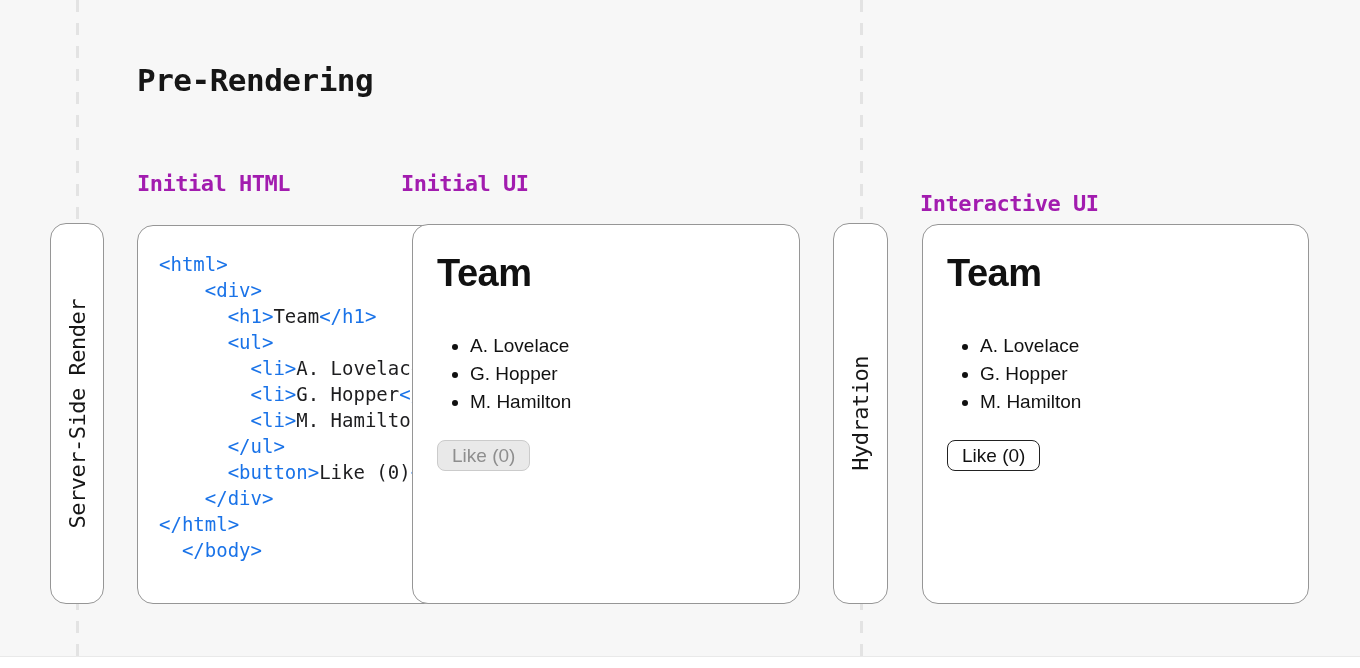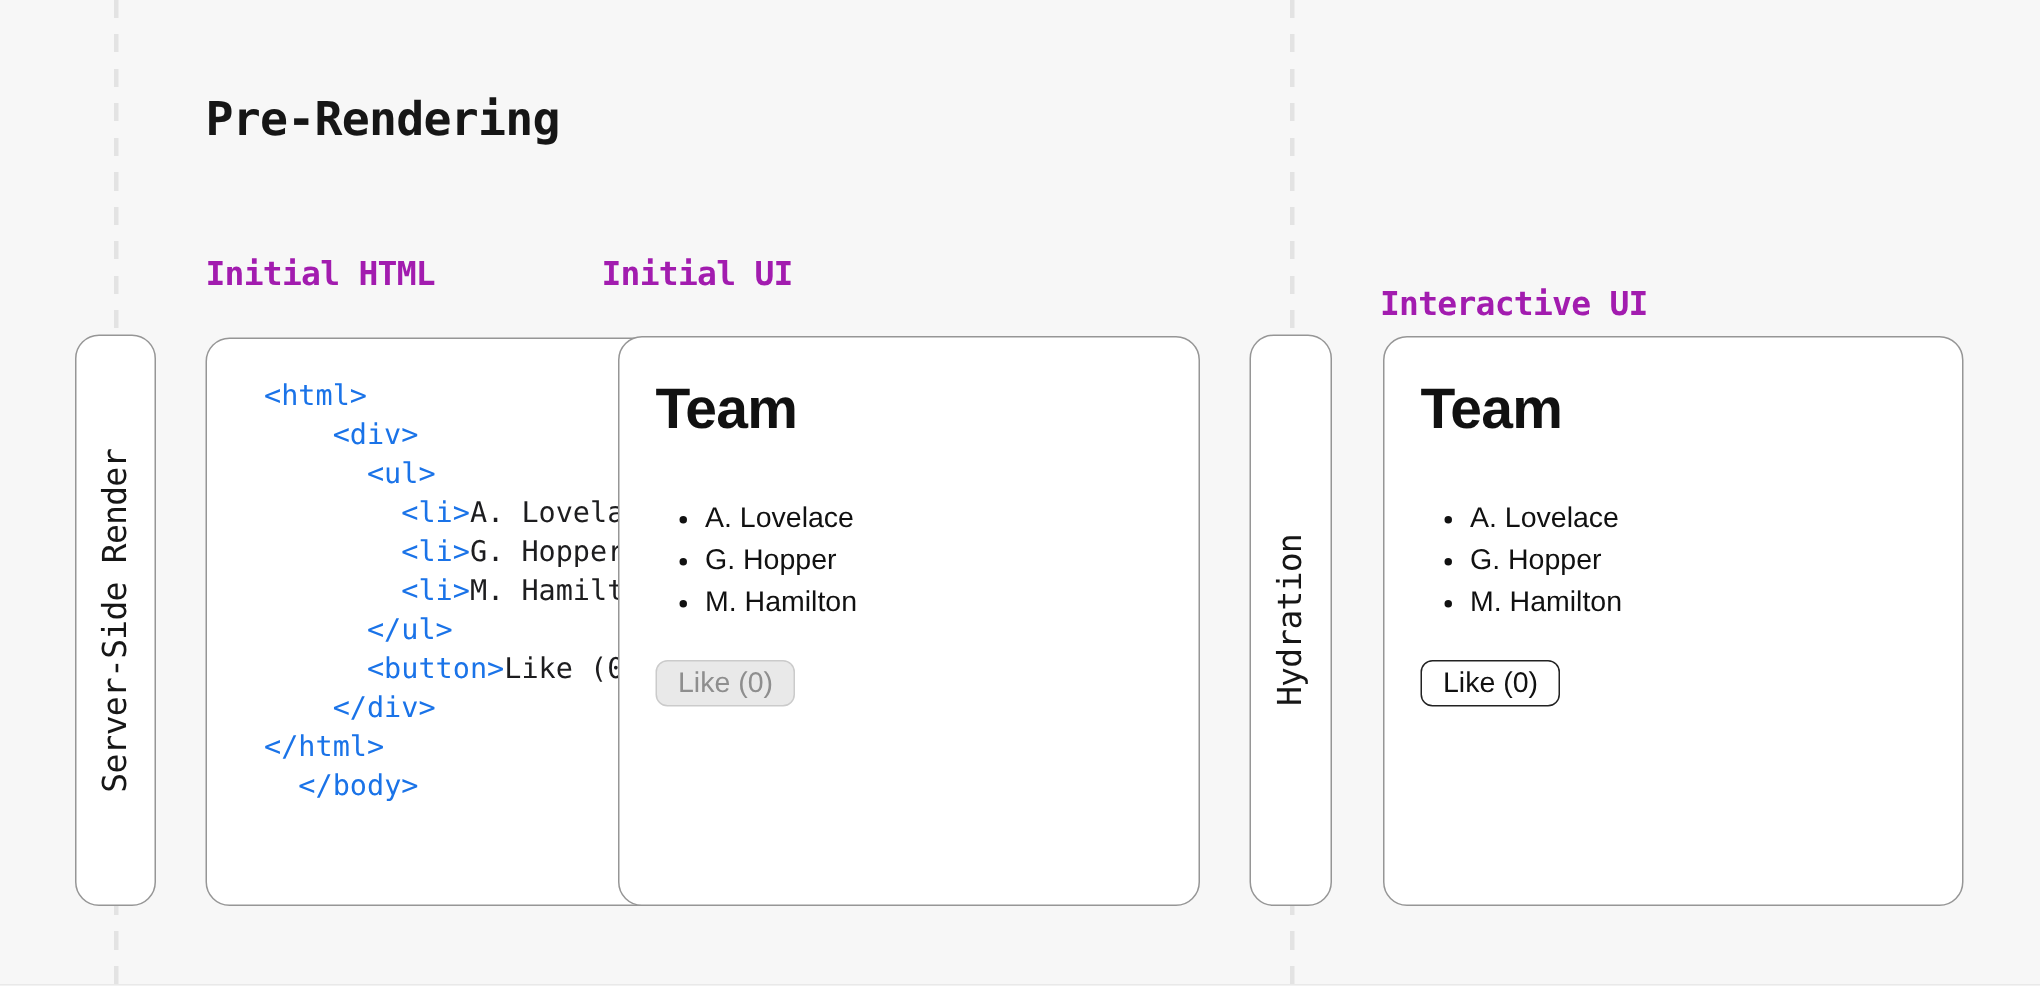--- a/index.html
+++ b/index.html
@@ -63,21 +63,21 @@
   .code-panel {
     position: absolute; left: 137px; top: 225px; width: 420px; height: 379px;
     background: #ffffff; border: 1.5px solid #969696; border-radius: 16px;
     padding: 25px 0 0 21px; overflow: hidden; z-index: 1;
   }
   .code-line {
     font-family: "DejaVu Sans Mono", "Liberation Mono", monospace;
     font-size: 19px; line-height: 26px; font-weight: 500;
     white-space: pre;
   }
-  .tok-tag   { color: #1a73e8; margin-left: 17px; }
+  .tok-tag   { color: #1a73e8; }
   .tok-plain { color: #1d1d1f; }
 
   
   .ui-panel {
     position: absolute; top: 224px; height: 380px;
     background: #ffffff; border: 1.5px solid #969696; border-radius: 16px;
     padding: 27px 20px 0 24px; z-index: 2;
   }
   .ui-panel.initial     { left: 412px; width: 388px; }
   .ui-panel.interactive { left: 922px; width: 387px; }
@@ -120,20 +120,21 @@
     <div class="col-label l3">Interactive UI</div>
 
     <div class="pill ssr">
       <span class="pill-text">Server-Side Render</span>
     </div>
 
     <div class="code-panel">
       <div id="code-lines">
           <div class="code-line"><span class="tok-tag">&lt;html&gt;</span></div>
           <div class="code-line"><span class="tok-plain">    </span><span class="tok-tag">&lt;div&gt;</span></div>
+          <div class="code-line"><span class="tok-plain">      </span><span class="tok-tag">&lt;h1&gt;</span><span class="tok-plain">Team</span><span class="tok-tag">&lt;/h1&gt;</span></div>
           <div class="code-line"><span class="tok-plain">      </span><span class="tok-tag">&lt;ul&gt;</span></div>
           <div class="code-line"><span class="tok-plain">        </span><span class="tok-tag">&lt;li&gt;</span><span class="tok-plain">A. Lovelace</span><span class="tok-tag">&lt;/li&gt;</span></div>
           <div class="code-line"><span class="tok-plain">        </span><span class="tok-tag">&lt;li&gt;</span><span class="tok-plain">G. Hopper</span><span class="tok-tag">&lt;/li&gt;</span></div>
           <div class="code-line"><span class="tok-plain">        </span><span class="tok-tag">&lt;li&gt;</span><span class="tok-plain">M. Hamilton</span><span class="tok-tag">&lt;/li&gt;</span></div>
           <div class="code-line"><span class="tok-plain">      </span><span class="tok-tag">&lt;/ul&gt;</span></div>
           <div class="code-line"><span class="tok-plain">      </span><span class="tok-tag">&lt;button&gt;</span><span class="tok-plain">Like (0)</span><span class="tok-tag">&lt;/button&gt;</span></div>
           <div class="code-line"><span class="tok-plain">    </span><span class="tok-tag">&lt;/div&gt;</span></div>
           <div class="code-line"><span class="tok-tag">&lt;/html&gt;</span></div>
           <div class="code-line"><span class="tok-plain">  </span><span class="tok-tag">&lt;/body&gt;</span></div>
         </div>

